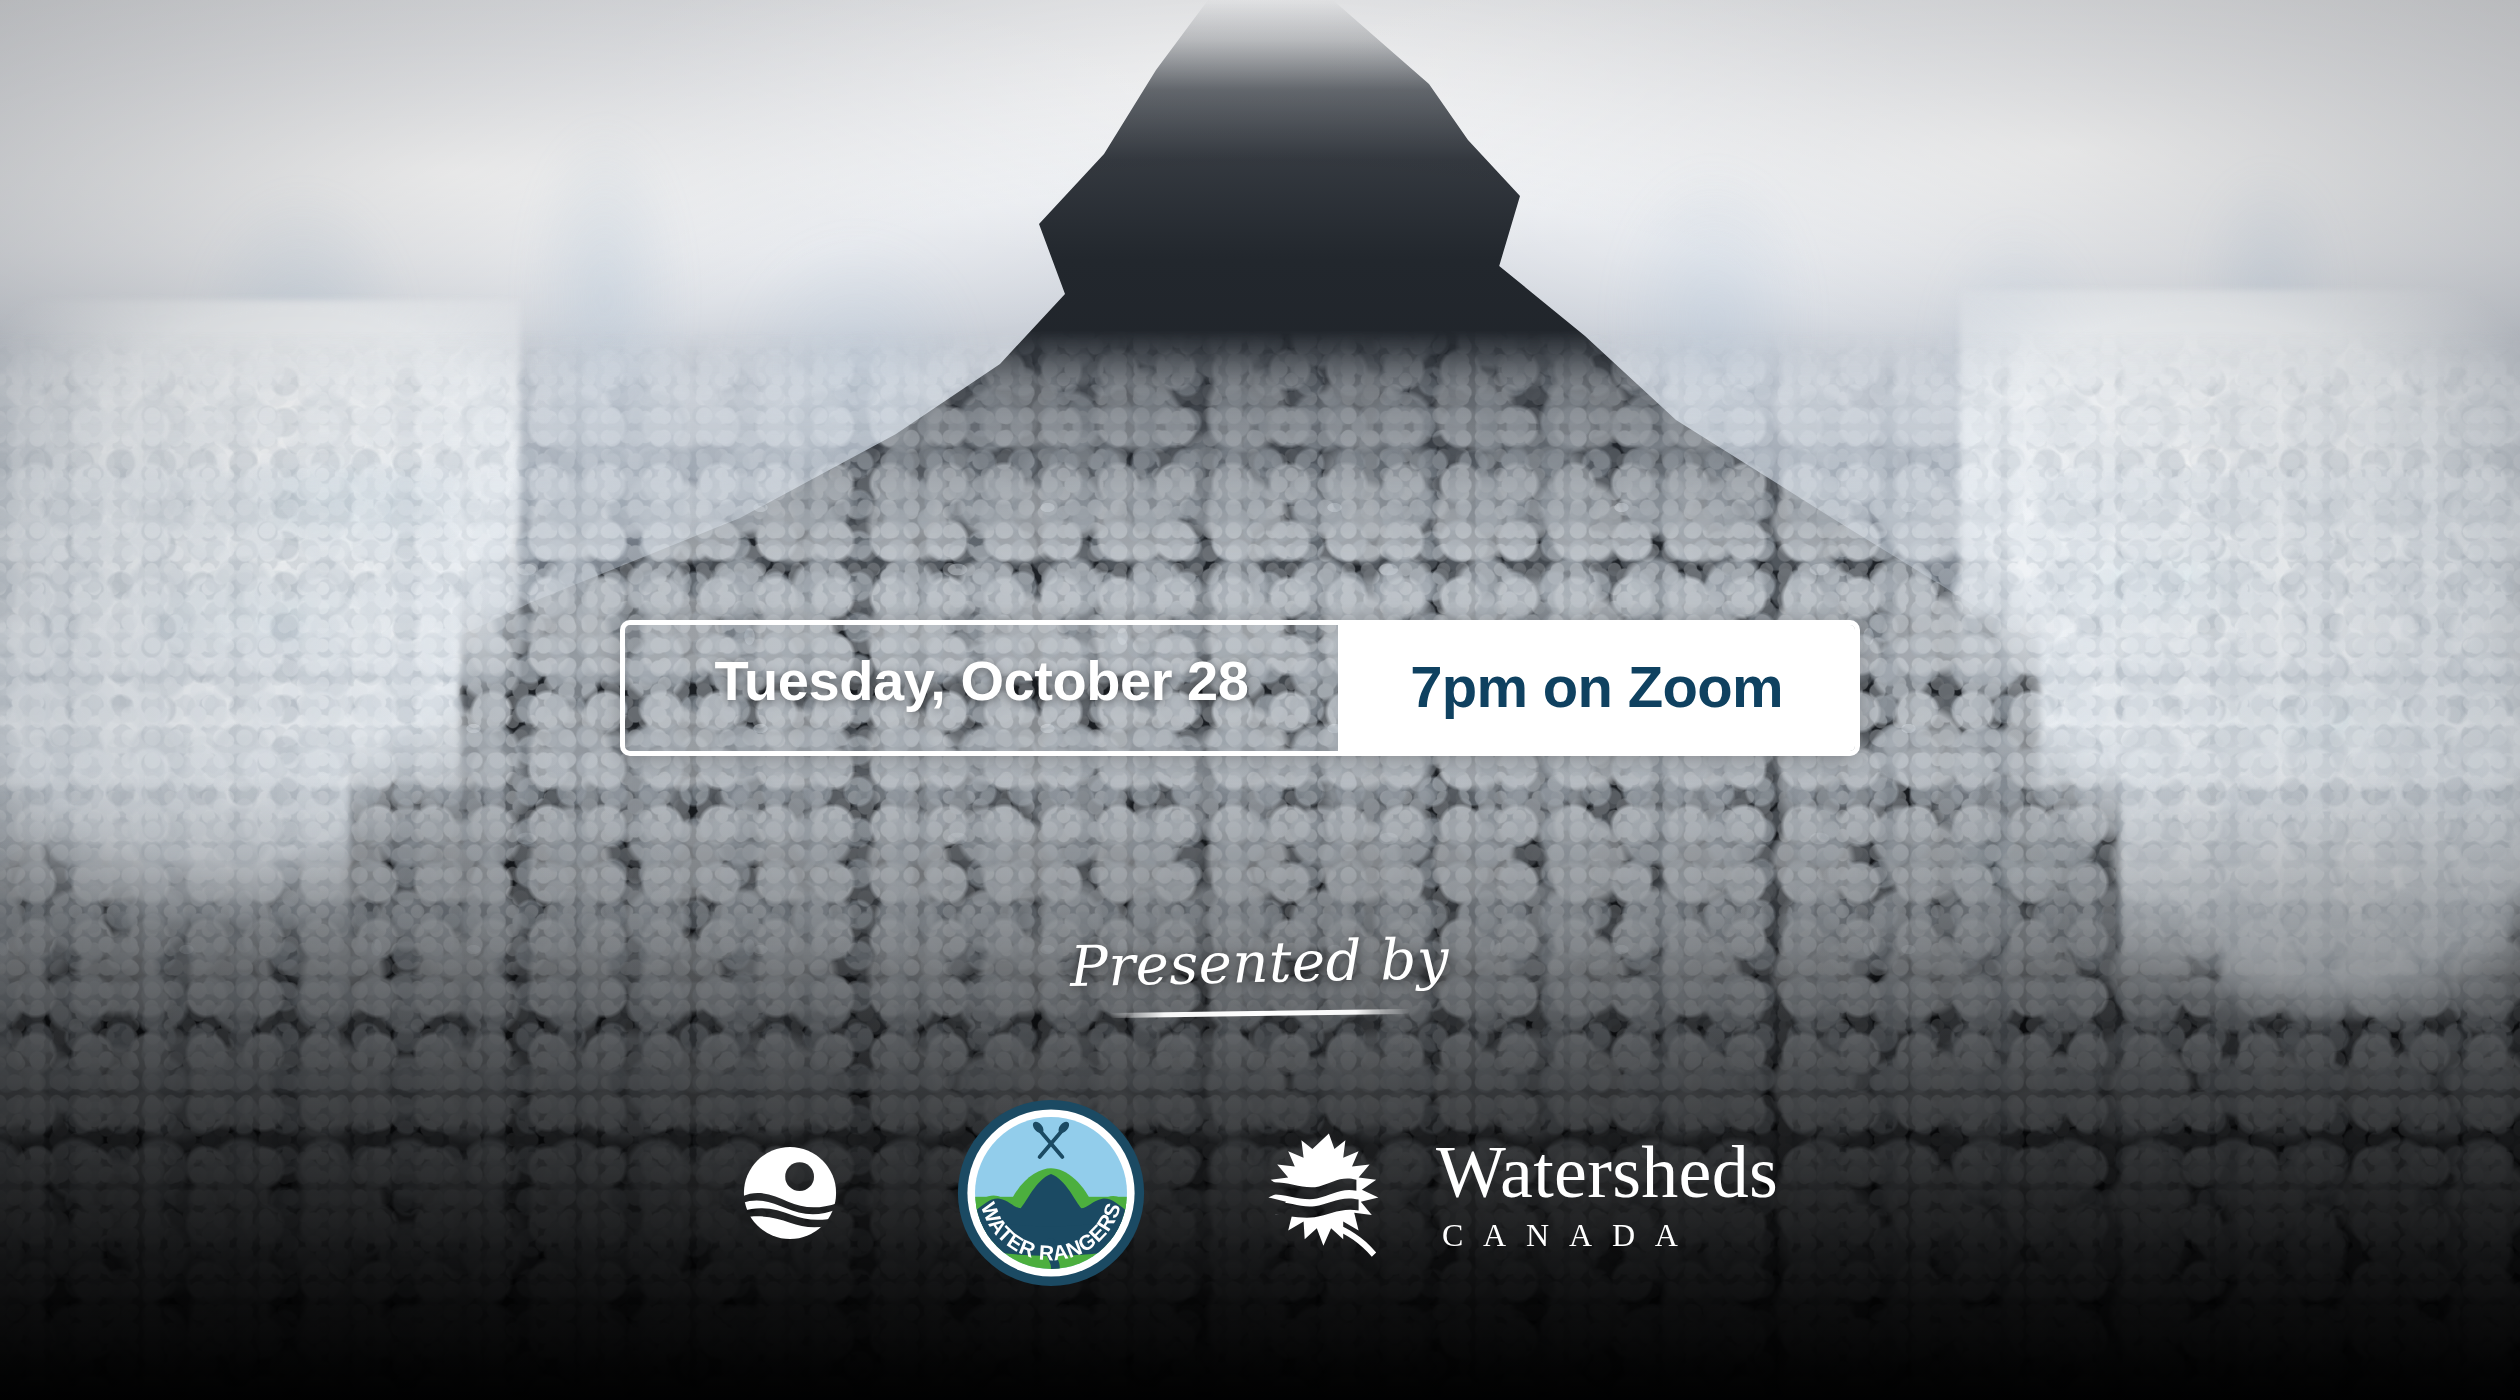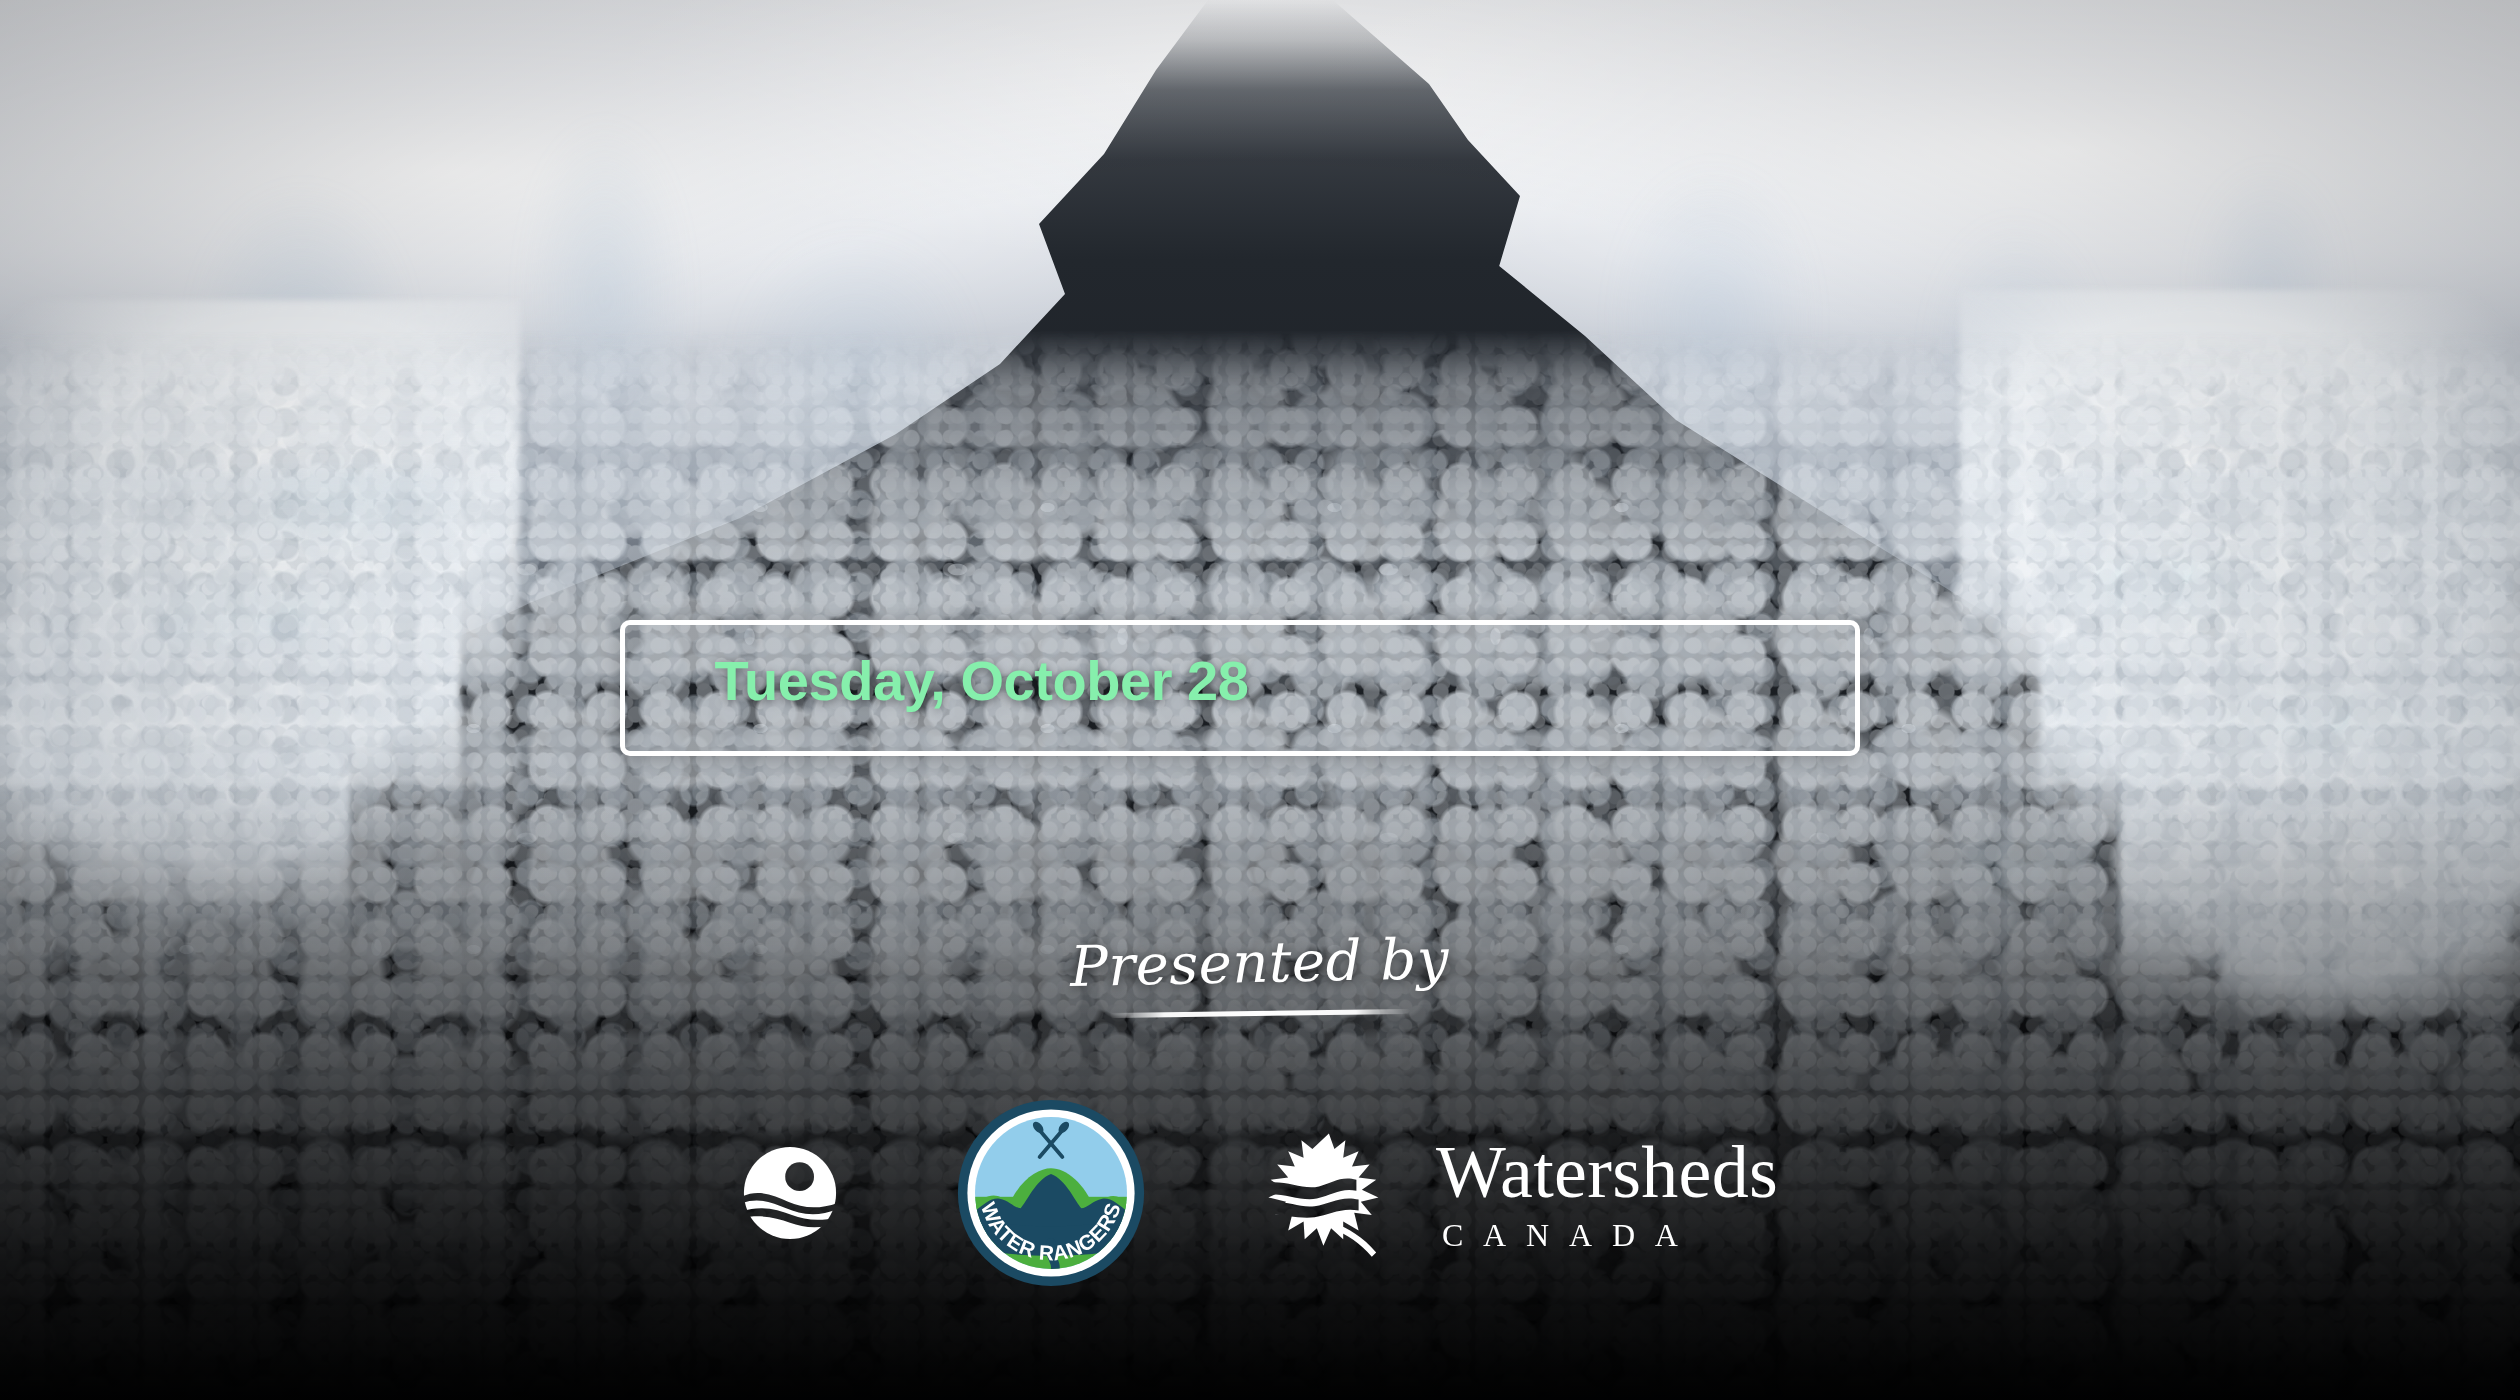--- a/index.html
+++ b/index.html
@@ -204,21 +204,21 @@
     width:1240px;height:136px;
     border:5px solid #ffffff;
     border-radius:10px;
     display:flex;
     overflow:hidden;
     box-shadow:0 4px 22px rgba(0,0,0,.28);
   }
   .banner-date{
     flex:0 0 713px;
     display:flex;align-items:center;justify-content:center;
-    color:#86efac;
+    color:#ffffff;
     font-size:56px;font-weight:800;letter-spacing:-.008em;
     padding-bottom:15px;
     text-shadow:0 2px 10px rgba(0,0,0,.45);
   }
   .banner-time{
     flex:1 1 auto;
     background:#ffffff;
     display:flex;align-items:center;justify-content:center;
     color:#0f4160;
     font-size:58px;font-weight:800;letter-spacing:-.012em;
@@ -310,20 +310,21 @@
     <div class="speckle"></div>
     <div class="speckle fine"></div>
     <div class="vignette"></div>
   </div>
 
   <div class="content">
 
 
     <div class="banner">
       <div class="banner-date">Tuesday, October 28</div>
+      <div class="banner-time">7pm on Zoom</div>
     </div>
 
     <div class="presented">
       <span class="presented-text">Presented by</span>
       <span class="presented-rule"></span>
     </div>
 
     <div class="logos">
 
       <div class="logo ww">

